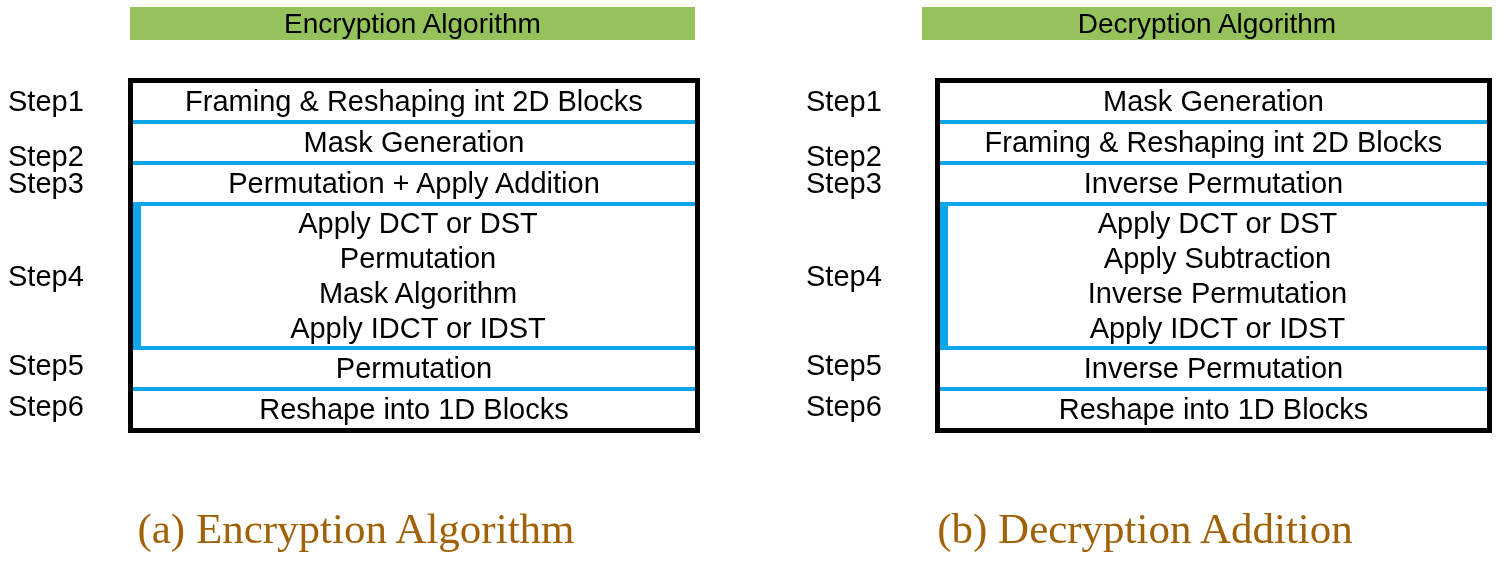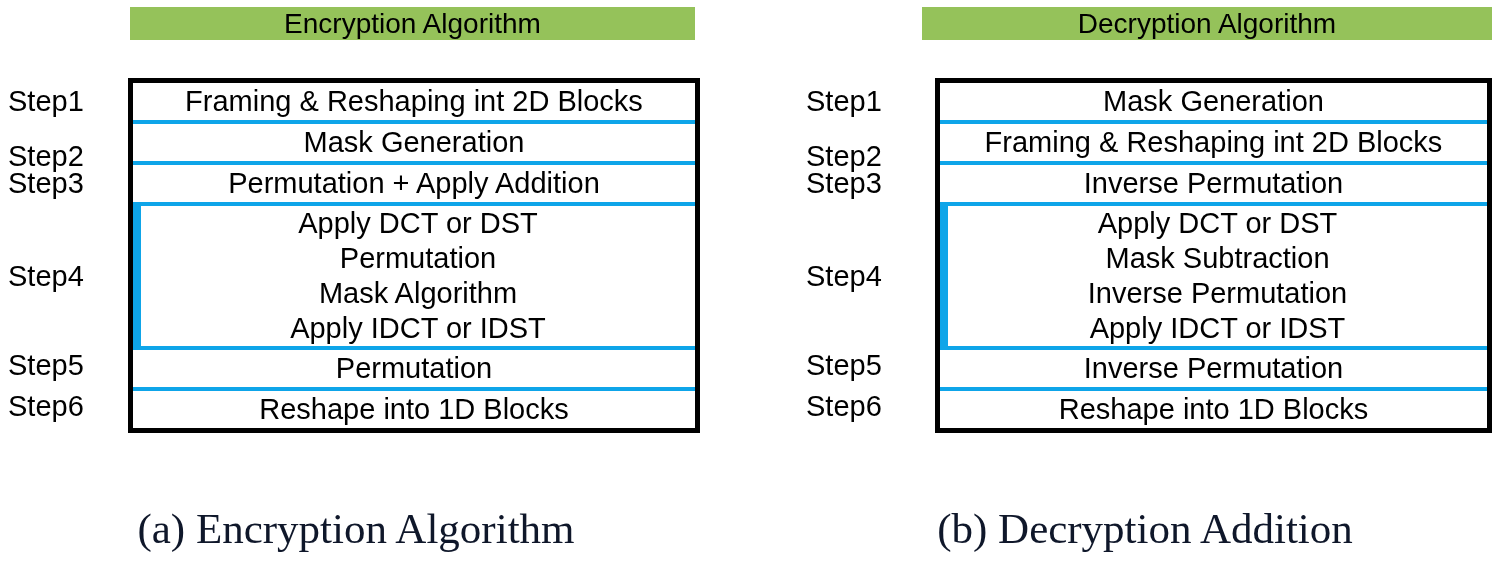--- a/index.html
+++ b/index.html
@@ -40,21 +40,21 @@
   .lbl.r1{top:83px;height:37px;}
   .lbl.r2{top:124px;height:37px;margin-top:14px;}
   .lbl.r3{top:165px;height:37px;}
   .lbl.r4{top:206px;height:140px;}
   .lbl.r5{top:347px;height:37px;}
   .lbl.r6{top:388px;height:37px;}
 
   .caption{
     position:absolute;top:498px;height:60px;width:600px;
     display:flex;align-items:center;justify-content:center;
-    font-family:"Liberation Serif",serif;font-size:43px;color:#0f172a;
+    font-family:"Liberation Serif",serif;font-size:43px;color:#a16207;
     white-space:nowrap;
   }
   .caption.enc{left:56px;}
   .caption.dec{left:845px;}
 </style>
 </head>
 <body>
 
 <div class="canvas">
 
@@ -95,21 +95,21 @@
     <div class="lbl r5">Step5</div>
     <div class="lbl r6">Step6</div>
   </div>
 
   <div class="box dec">
     <div class="row single">Mask Generation</div>
     <div class="row single">Framing &amp; Reshaping int 2D Blocks</div>
     <div class="row single">Inverse Permutation</div>
     <div class="row multi">
       <div class="line">Apply DCT or DST</div>
-      <div class="line">Mask Subtraction</div>
+      <div class="line">Apply Subtraction</div>
       <div class="line">Inverse Permutation</div>
       <div class="line">Apply IDCT or IDST</div>
     </div>
     <div class="row single">Inverse Permutation</div>
     <div class="row single">Reshape into 1D Blocks</div>
   </div>
 
   <div class="caption dec">(b) Decryption Addition</div>
 
 </div>

